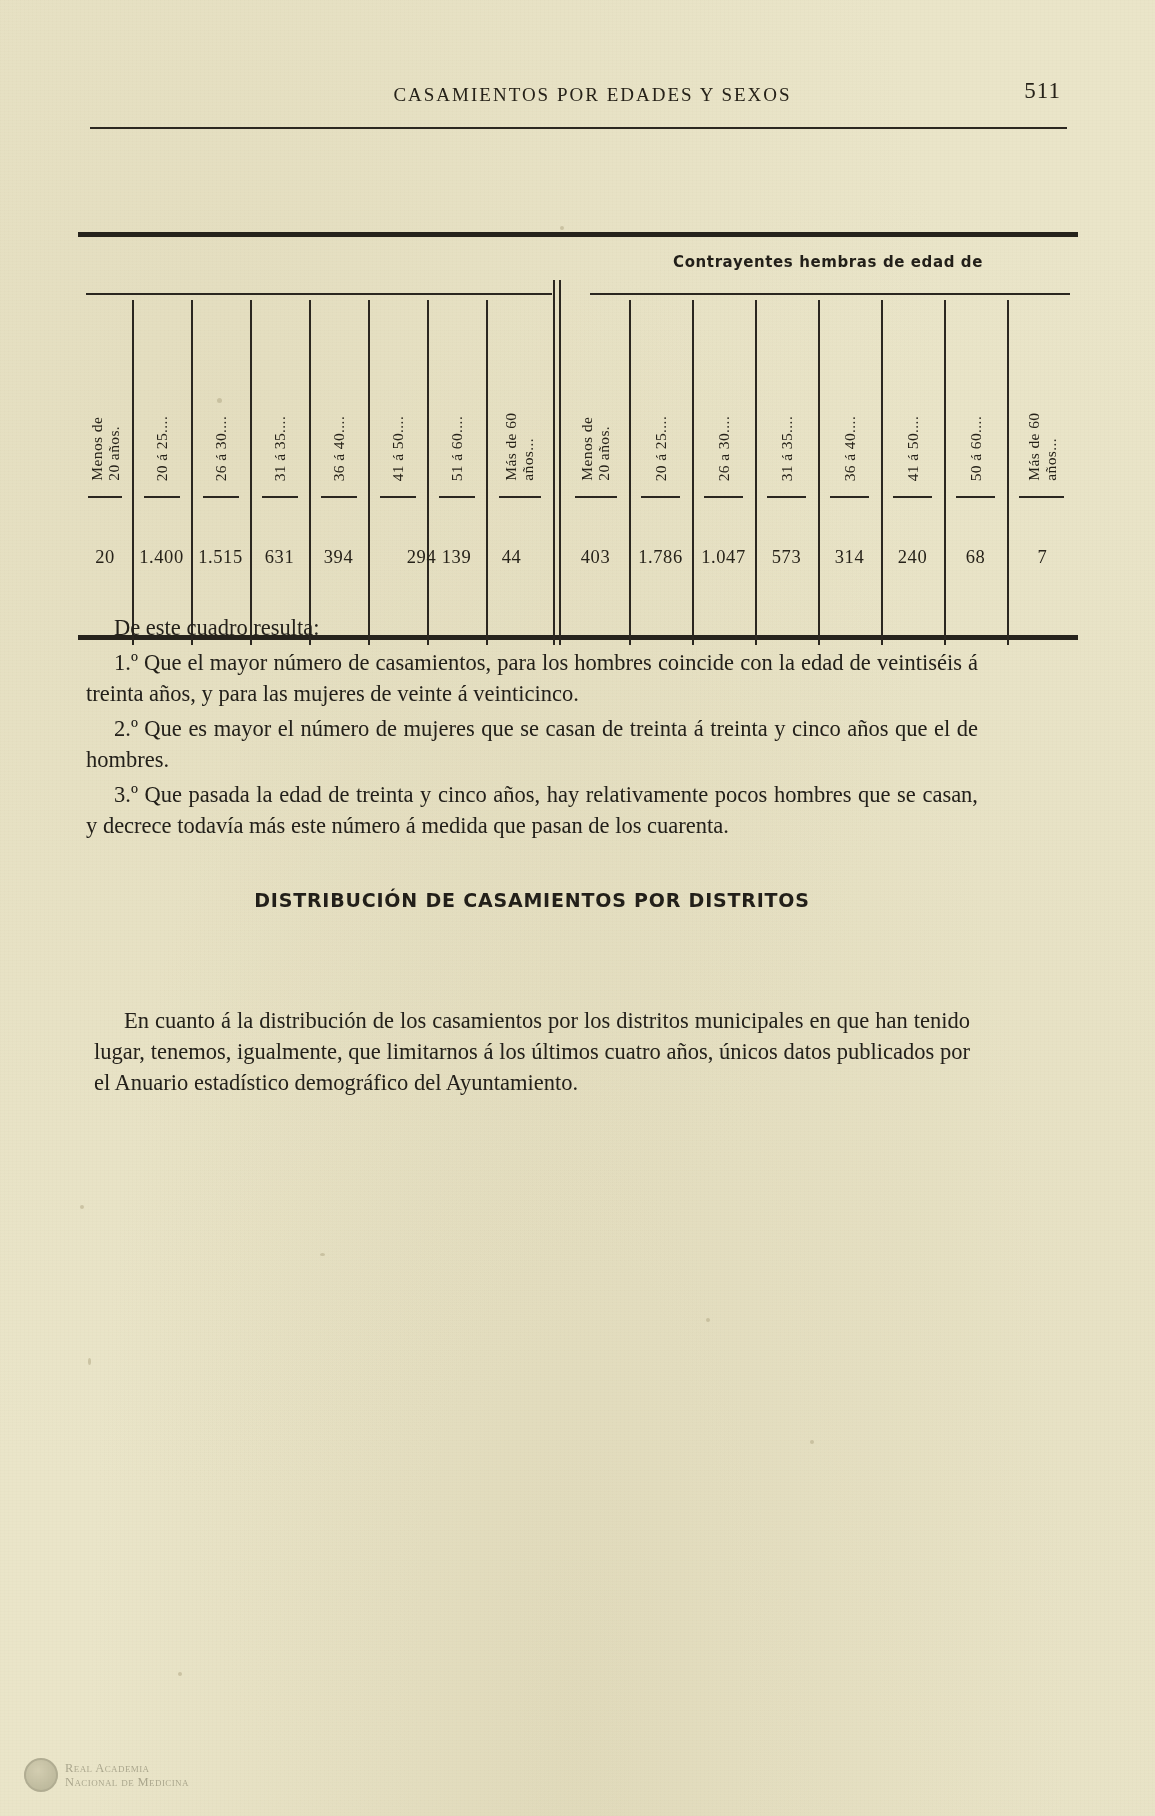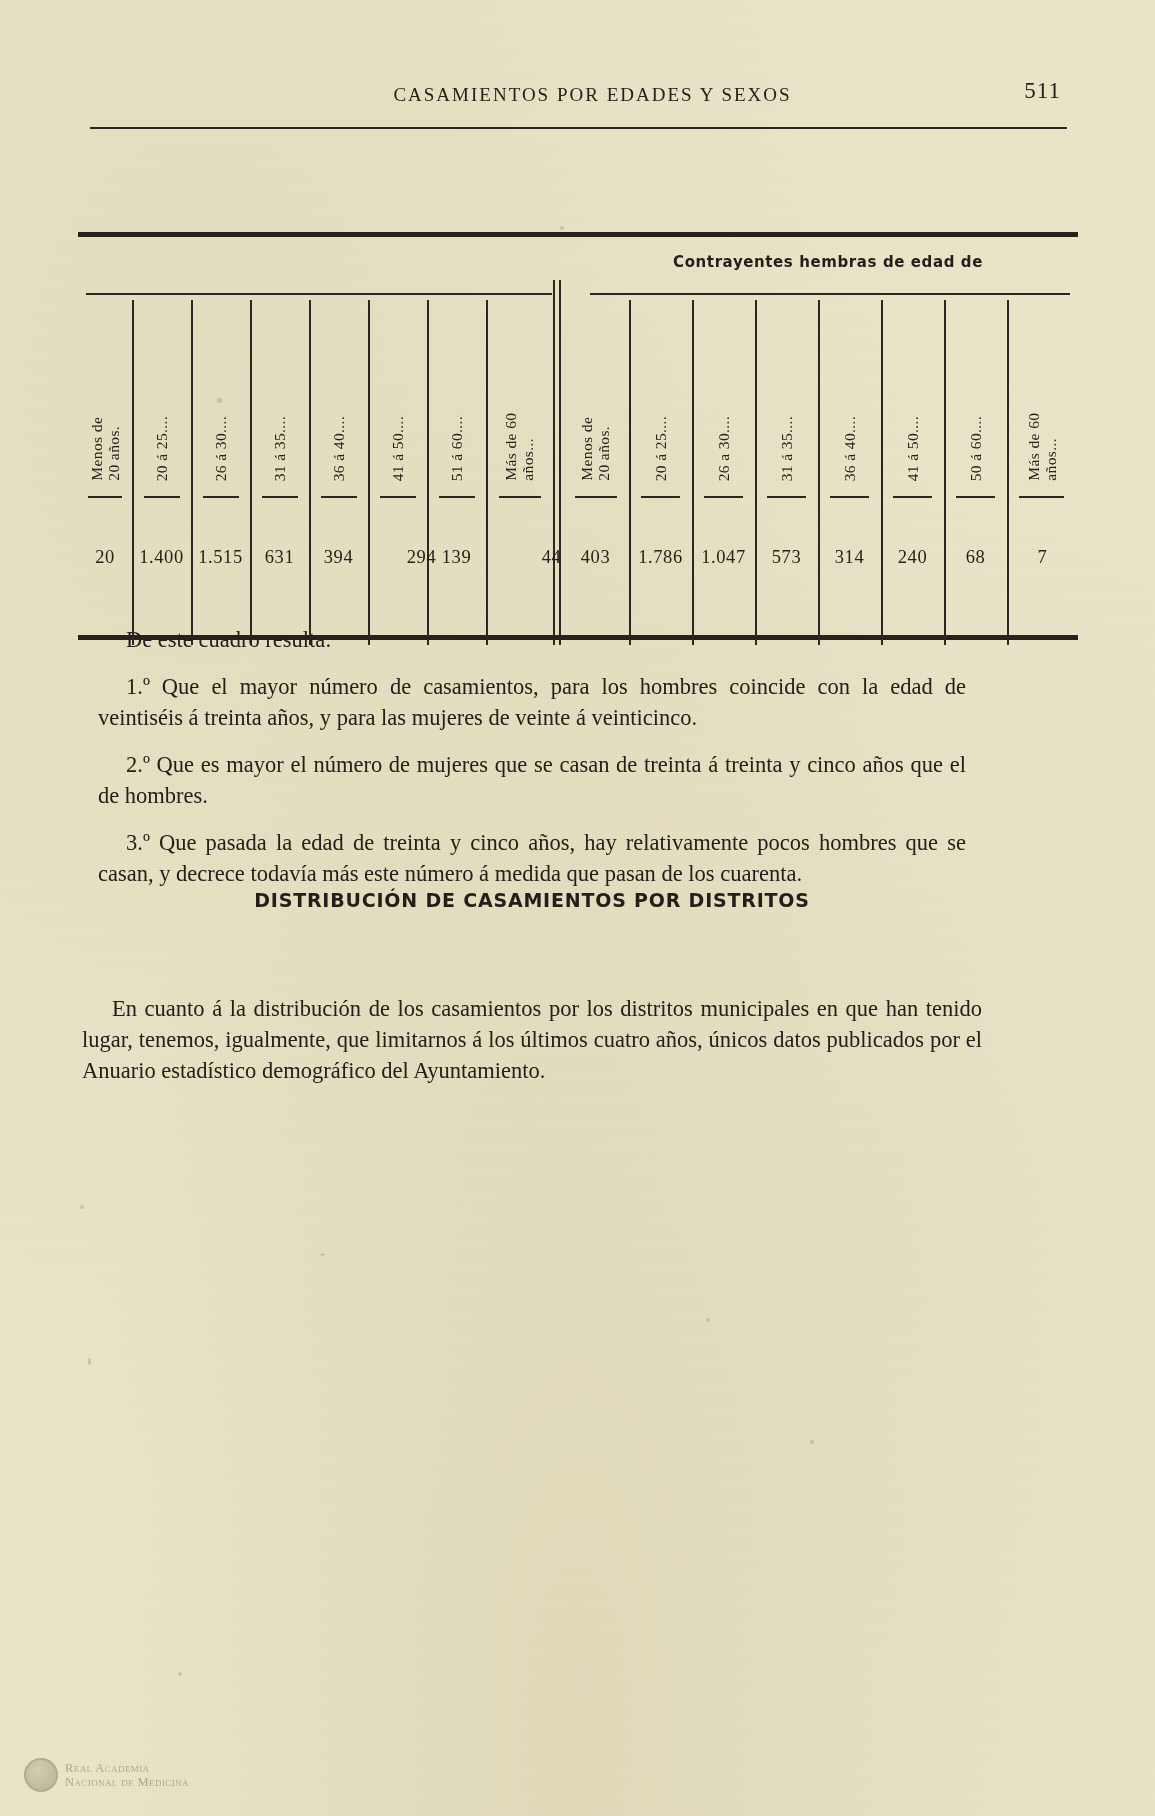--- a/index.html
+++ b/index.html
@@ -206,21 +206,21 @@
   .body-text {
     position: absolute;
     left: 82px;
     width: 900px;
     top: 608px;
     font-size: 22.5px;
     line-height: 31px;
     color: #23201a;
     text-align: justify;
   }
-  .body-text p { margin: 16px; }
+  .body-text p { margin: 4px; }
   .body-text p.ind { text-indent: 28px; }
 
   .section-head {
     position: absolute;
     left: 82px;
     width: 900px;
     top: 889px;
     text-align: center;
     font-family: "DejaVu Sans", sans-serif;
     font-weight: bold;
@@ -232,21 +232,21 @@
   .body-text2 {
     position: absolute;
     left: 82px;
     width: 900px;
     top: 993px;
     font-size: 22.5px;
     line-height: 31px;
     color: #23201a;
     text-align: justify;
   }
-  .body-text2 p { margin: 0; text-indent: 30px; }
+  .body-text2 p { margin: 12px; text-indent: 30px; }
 
   
   .stamp {
     position: absolute;
     left: 24px;
     bottom: 18px;
     width: 210px;
     height: 46px;
     opacity: .45;
     display: flex;
@@ -436,21 +436,21 @@
     </div>
 
     <div class="data-row">
       <div class="dcell" style="left:0px;width:54px;">20</div>
       <div class="dcell" style="left:54px;width:59px;">1.400</div>
       <div class="dcell" style="left:113px;width:59px;">1.515</div>
       <div class="dcell" style="left:172px;width:59px;">631</div>
       <div class="dcell" style="left:231px;width:59px;">394</div>
       <div class="dcell" style="left:290px;width:59px;margin-left:24px;">294</div>
       <div class="dcell" style="left:349px;width:59px;">139</div>
-      <div class="dcell" style="left:428px;width:91px;">44</div>
+      <div class="dcell" style="left:388px;width:91px;">44</div>
 
       <div class="dcell" style="left:484px;width:67px;">403</div>
       <div class="dcell" style="left:551px;width:63px;">1.786</div>
       <div class="dcell" style="left:614px;width:63px;">1.047</div>
       <div class="dcell" style="left:677px;width:63px;">573</div>
       <div class="dcell" style="left:740px;width:63px;">314</div>
       <div class="dcell" style="left:803px;width:63px;">240</div>
       <div class="dcell" style="left:866px;width:63px;">68</div>
       <div class="dcell" style="left:929px;width:71px;">7</div>
     </div>

